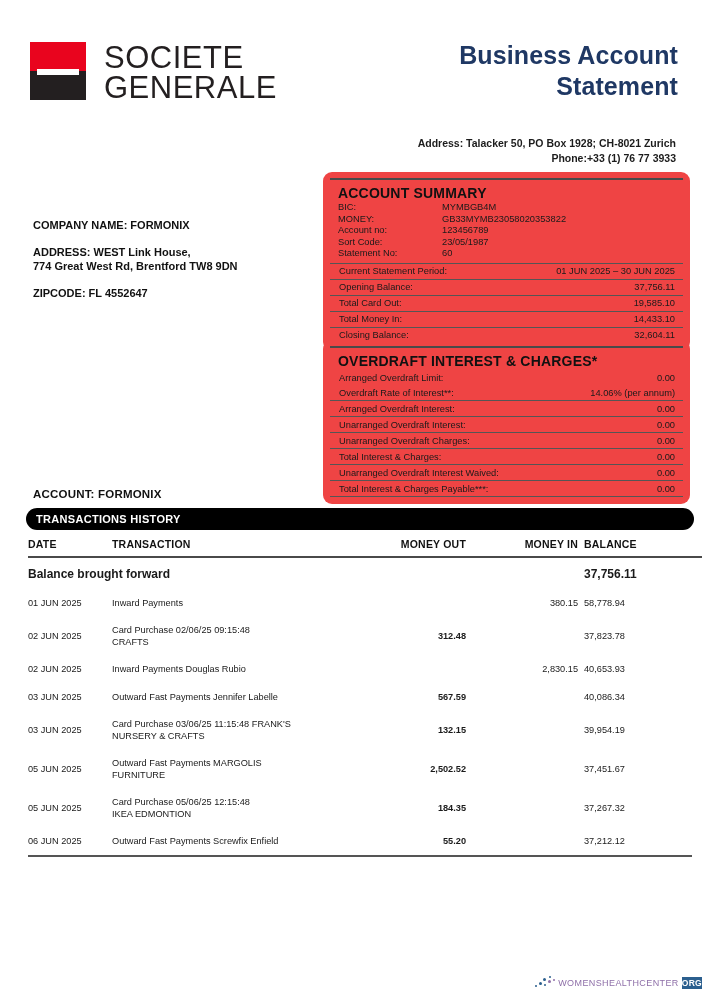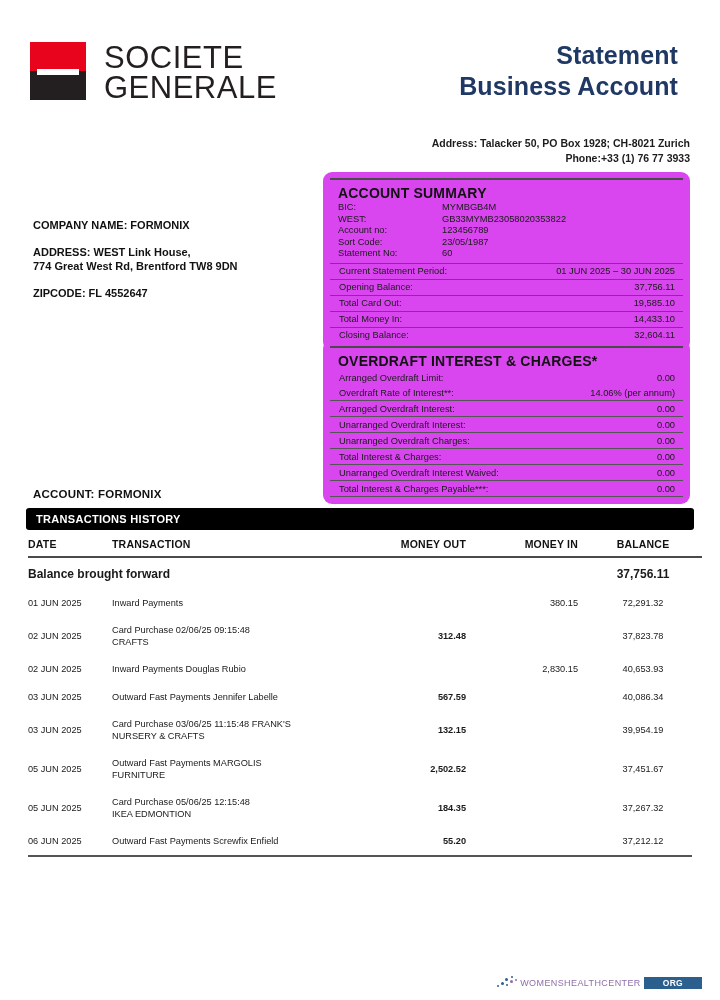--- a/index.html
+++ b/index.html
@@ -69,21 +69,21 @@
     text-align: right;
     font-size: 25px;
     font-weight: bold;
     line-height: 31px;
     color: #1f3864;
     letter-spacing: 0.1px;
   }
 
   #bank-contact {
     position: absolute;
-    right: 30px;
+    right: 44px;
     top: 136px;
     text-align: right;
     font-size: 10.5px;
     font-weight: bold;
     line-height: 15px;
     color: #1c1c1c;
   }
 
   
   #customer {
@@ -96,21 +96,21 @@
     color: #111;
   }
   #customer .grp { margin-bottom: 13px; }
   #customer .grp:last-child { margin-bottom: 0; }
 
   
   .pink-panel {
     position: absolute;
     left: 323px;
     width: 367px;
-    background: #d946ef;
+    background: #ef4444;
     border-radius: 9px;
     box-sizing: border-box;
     padding: 0;
   }
   #panel-summary { top: 172px; padding-bottom: 7px; }
   #panel-overdraft { top: 340px; padding-bottom: 7px; }
 
   .panel-title {
     font-size: 14px;
     font-weight: bold;
@@ -160,21 +160,21 @@
   }
 
   
   #tx-banner {
     position: absolute;
     left: 26px;
     top: 508px;
     width: 668px;
     height: 22px;
     background: #000000;
-    border-radius: 3px;
+    border-radius: 11px;
     color: #ffffff;
     font-size: 11px;
     font-weight: bold;
     letter-spacing: 0.3px;
     display: flex;
     align-items: center;
     padding-left: 10px;
     box-sizing: border-box;
   }
 
@@ -199,21 +199,21 @@
     font-size: 9.2px;
     color: #1a1a1a;
     padding: 8px 0;
     vertical-align: middle;
     line-height: 11.5px;
   }
   .col-date   { width: 84px;  text-align: left; }
   .col-desc   { width: 240px; text-align: left; }
   .col-out    { width: 114px; text-align: right; padding-right: 4px !important; font-weight: bold; }
   .col-in     { width: 108px; text-align: right; padding-right: 6px !important; }
-  .col-bal    { width: 118px; text-align: center; margin-top: 42px; }
+  .col-bal    { width: 118px; text-align: left; margin-top: 42px; }
 
   #tx-table tr.brought td {
     font-size: 12px;
     font-weight: bold;
     padding-top: 11px;
     padding-bottom: 9px;
   }
   #tx-table tr.last td { border-bottom: none; }
   #tx-foot-rule {
     position: absolute;
@@ -248,21 +248,21 @@
     font-size: 9px;
     letter-spacing: 0.4px;
     color: #8e6fa8;
     font-family: "Liberation Sans", sans-serif;
   }
   #watermark .wm-org {
     font-size: 8.5px;
     font-weight: bold;
     color: #ffffff;
     background: #2b5f8e;
-    padding: 1px 19px;
+    padding: 1px 0;
     margin-left: 3px;
     letter-spacing: 0.3px;
   }
 </style>
 </head>
 <body>
 
 <div id="header">
 
   <div id="brand-logo">
@@ -270,22 +270,22 @@
       <div class="lower"></div>
       <div class="bar"></div>
     </div>
     <div class="logo-words">
       <div>SOCIETE</div>
       <div>GENERALE</div>
     </div>
   </div>
 
   <div id="doc-title">
+    <div>Business Account</div>
     <div>Statement</div>
-    <div>Business Account</div>
   </div>
 </div>
 
 <div id="bank-contact">
   <div>Address: Talacker 50, PO Box 1928; CH-8021 Zurich</div>
   <div>Phone:+33 (1) 76 77 3933</div>
 </div>
 
 <div id="customer">
   <div class="grp">
@@ -301,21 +301,21 @@
 </div>
 
 <div id="panel-summary" class="pink-panel">
   <div class="panel-title">ACCOUNT SUMMARY</div>
   <div>
     <div class="kv-plain">
       <span class="k">BIC:</span>
       <span class="v">MYMBGB4M</span>
     </div>
     <div class="kv-plain">
-      <span class="k">WEST:</span>
+      <span class="k">MONEY:</span>
       <span class="v">GB33MYMB23058020353822</span>
     </div>
     <div class="kv-plain">
       <span class="k">Account no:</span>
       <span class="v">123456789</span>
     </div>
     <div class="kv-plain">
       <span class="k">Sort Code:</span>
       <span class="v">23/05/1987</span>
     </div>
@@ -415,21 +415,21 @@
     </tr>
 
     <tr>
       <td class="col-date">01 JUN 2025</td>
       <td class="col-desc">
         <div>Inward Payments</div>
         <div></div>
       </td>
       <td class="col-out"></td>
       <td class="col-in">380.15</td>
-      <td class="col-bal">72,291.32</td>
+      <td class="col-bal">58,778.94</td>
     </tr>
 
     <tr>
       <td class="col-date">02 JUN 2025</td>
       <td class="col-desc">
         <div>Card Purchase 02/06/25 09:15:48</div>
         <div>CRAFTS</div>
       </td>
       <td class="col-out">312.48</td>
       <td class="col-in"></td>

